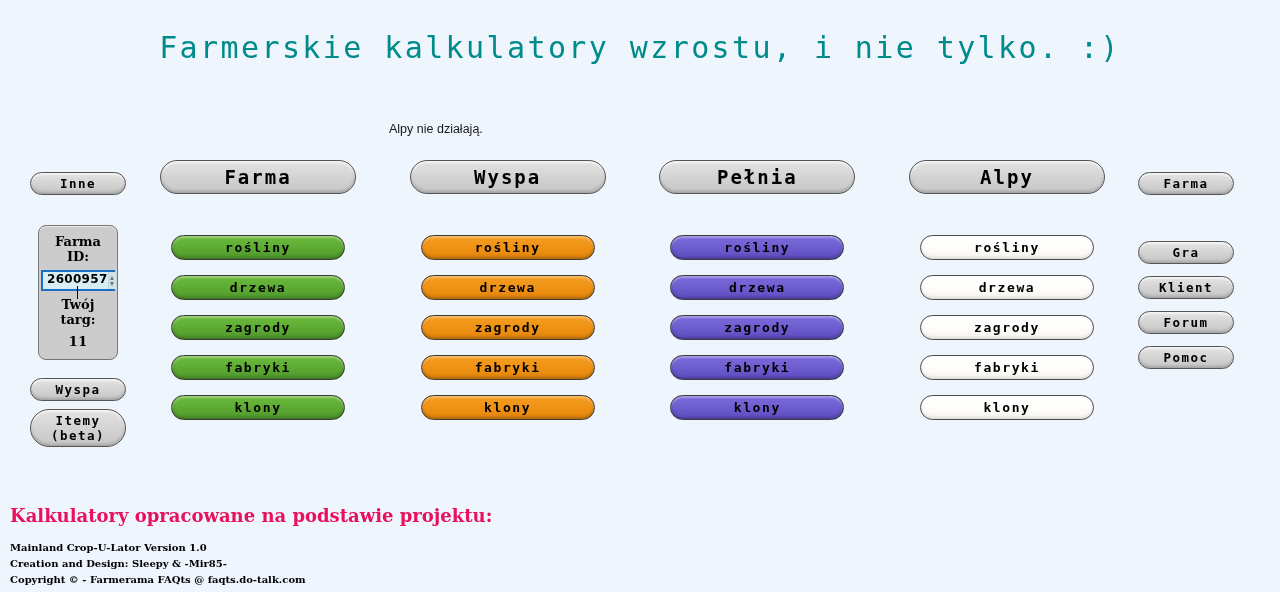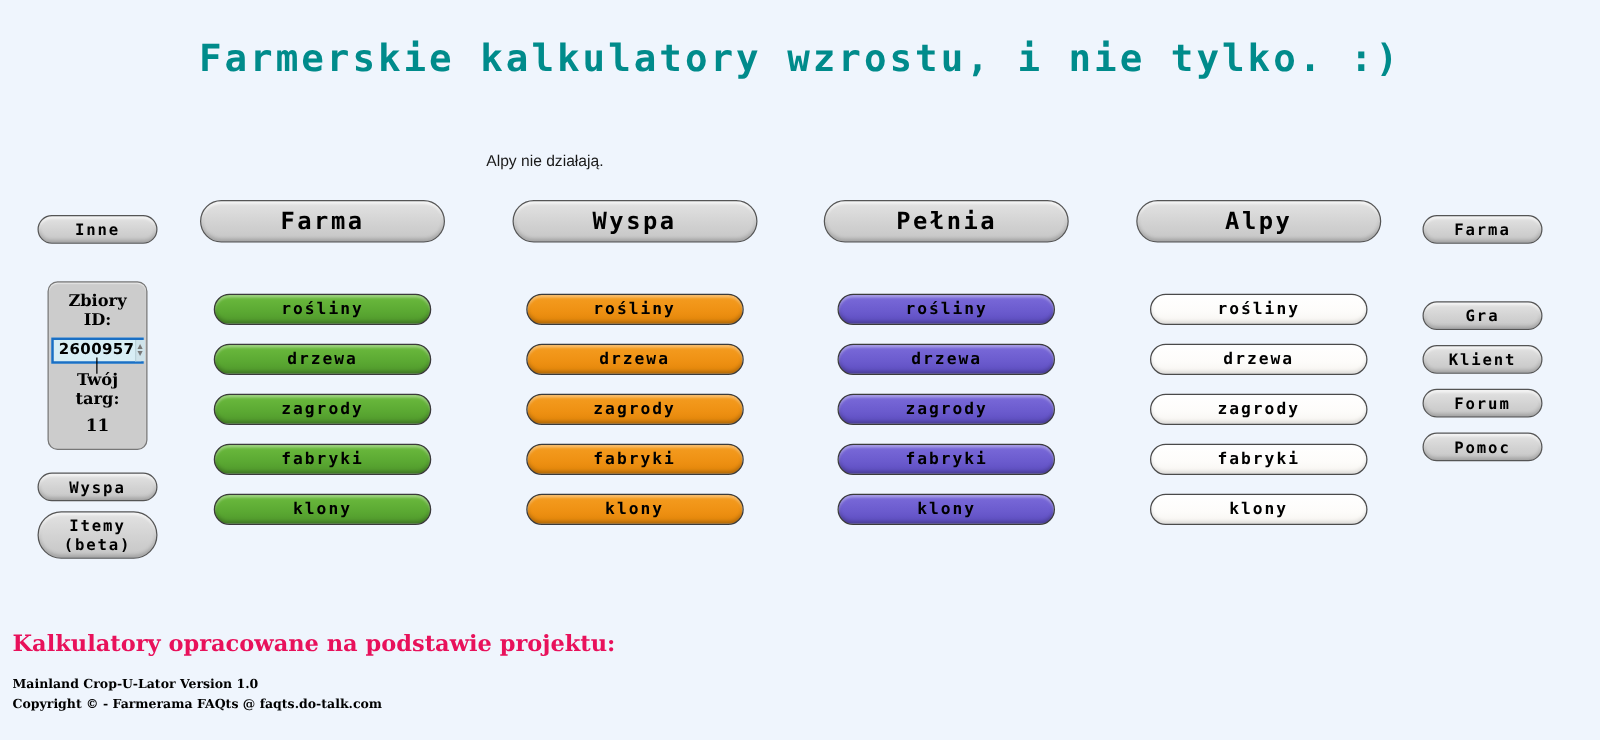--- a/index.html
+++ b/index.html
@@ -14,21 +14,21 @@
     font-family: "Liberation Sans", sans-serif;
     overflow: hidden;
     position: relative;
   }
 
   
   .page-title {
     text-align: center;
     color: #008b8b;
     font-family: "DejaVu Sans Mono", "Liberation Mono", monospace;
-    font-weight: bold;
+    font-weight: normal;
     font-size: 30px;
     letter-spacing: 2.4px;
     margin: 0;
     padding-top: 30px;
     white-space: nowrap;
   }
 
   
   .subnote {
     position: absolute;
@@ -230,21 +230,21 @@
 <body>
 
 <h1 class="page-title">Farmerskie kalkulatory wzrostu, i nie tylko. :)</h1>
 
 <div class="subnote">Alpy nie działają.</div>
 
 <div class="sidebar-left">
   <div class="pill grey side-pill">Inne</div>
 
   <div class="id-panel">
-    <div class="lbl">Zbiory ID:</div>
+    <div class="lbl">Farma ID:</div>
     <div class="id-field-wrap">
       <div class="val"><span>2600957</span><span class="caret"></span></div>
       <div class="spinner">
         <span>▲</span>
         <span>▼</span>
       </div>
     </div>
     <div class="lbl2">Twój targ:</div>
     <div class="num">11</div>
   </div>
@@ -303,14 +303,15 @@
   <div class="spacer"></div>
   <div class="pill grey side-pill">Gra</div>
   <div class="pill grey side-pill">Klient</div>
   <div class="pill grey side-pill">Forum</div>
   <div class="pill grey side-pill">Pomoc</div>
 </div>
 
 <div class="footer">
   <div class="credit-head">Kalkulatory opracowane na podstawie projektu:</div>
   <div class="credit-line">Mainland Crop-U-Lator Version 1.0</div>
+  <div class="credit-line">Creation and Design: Sleepy &amp; -Mir85-</div>
   <div class="credit-line">Copyright © - Farmerama FAQts @ faqts.do-talk.com</div>
 </div>
 
 </body></html>

